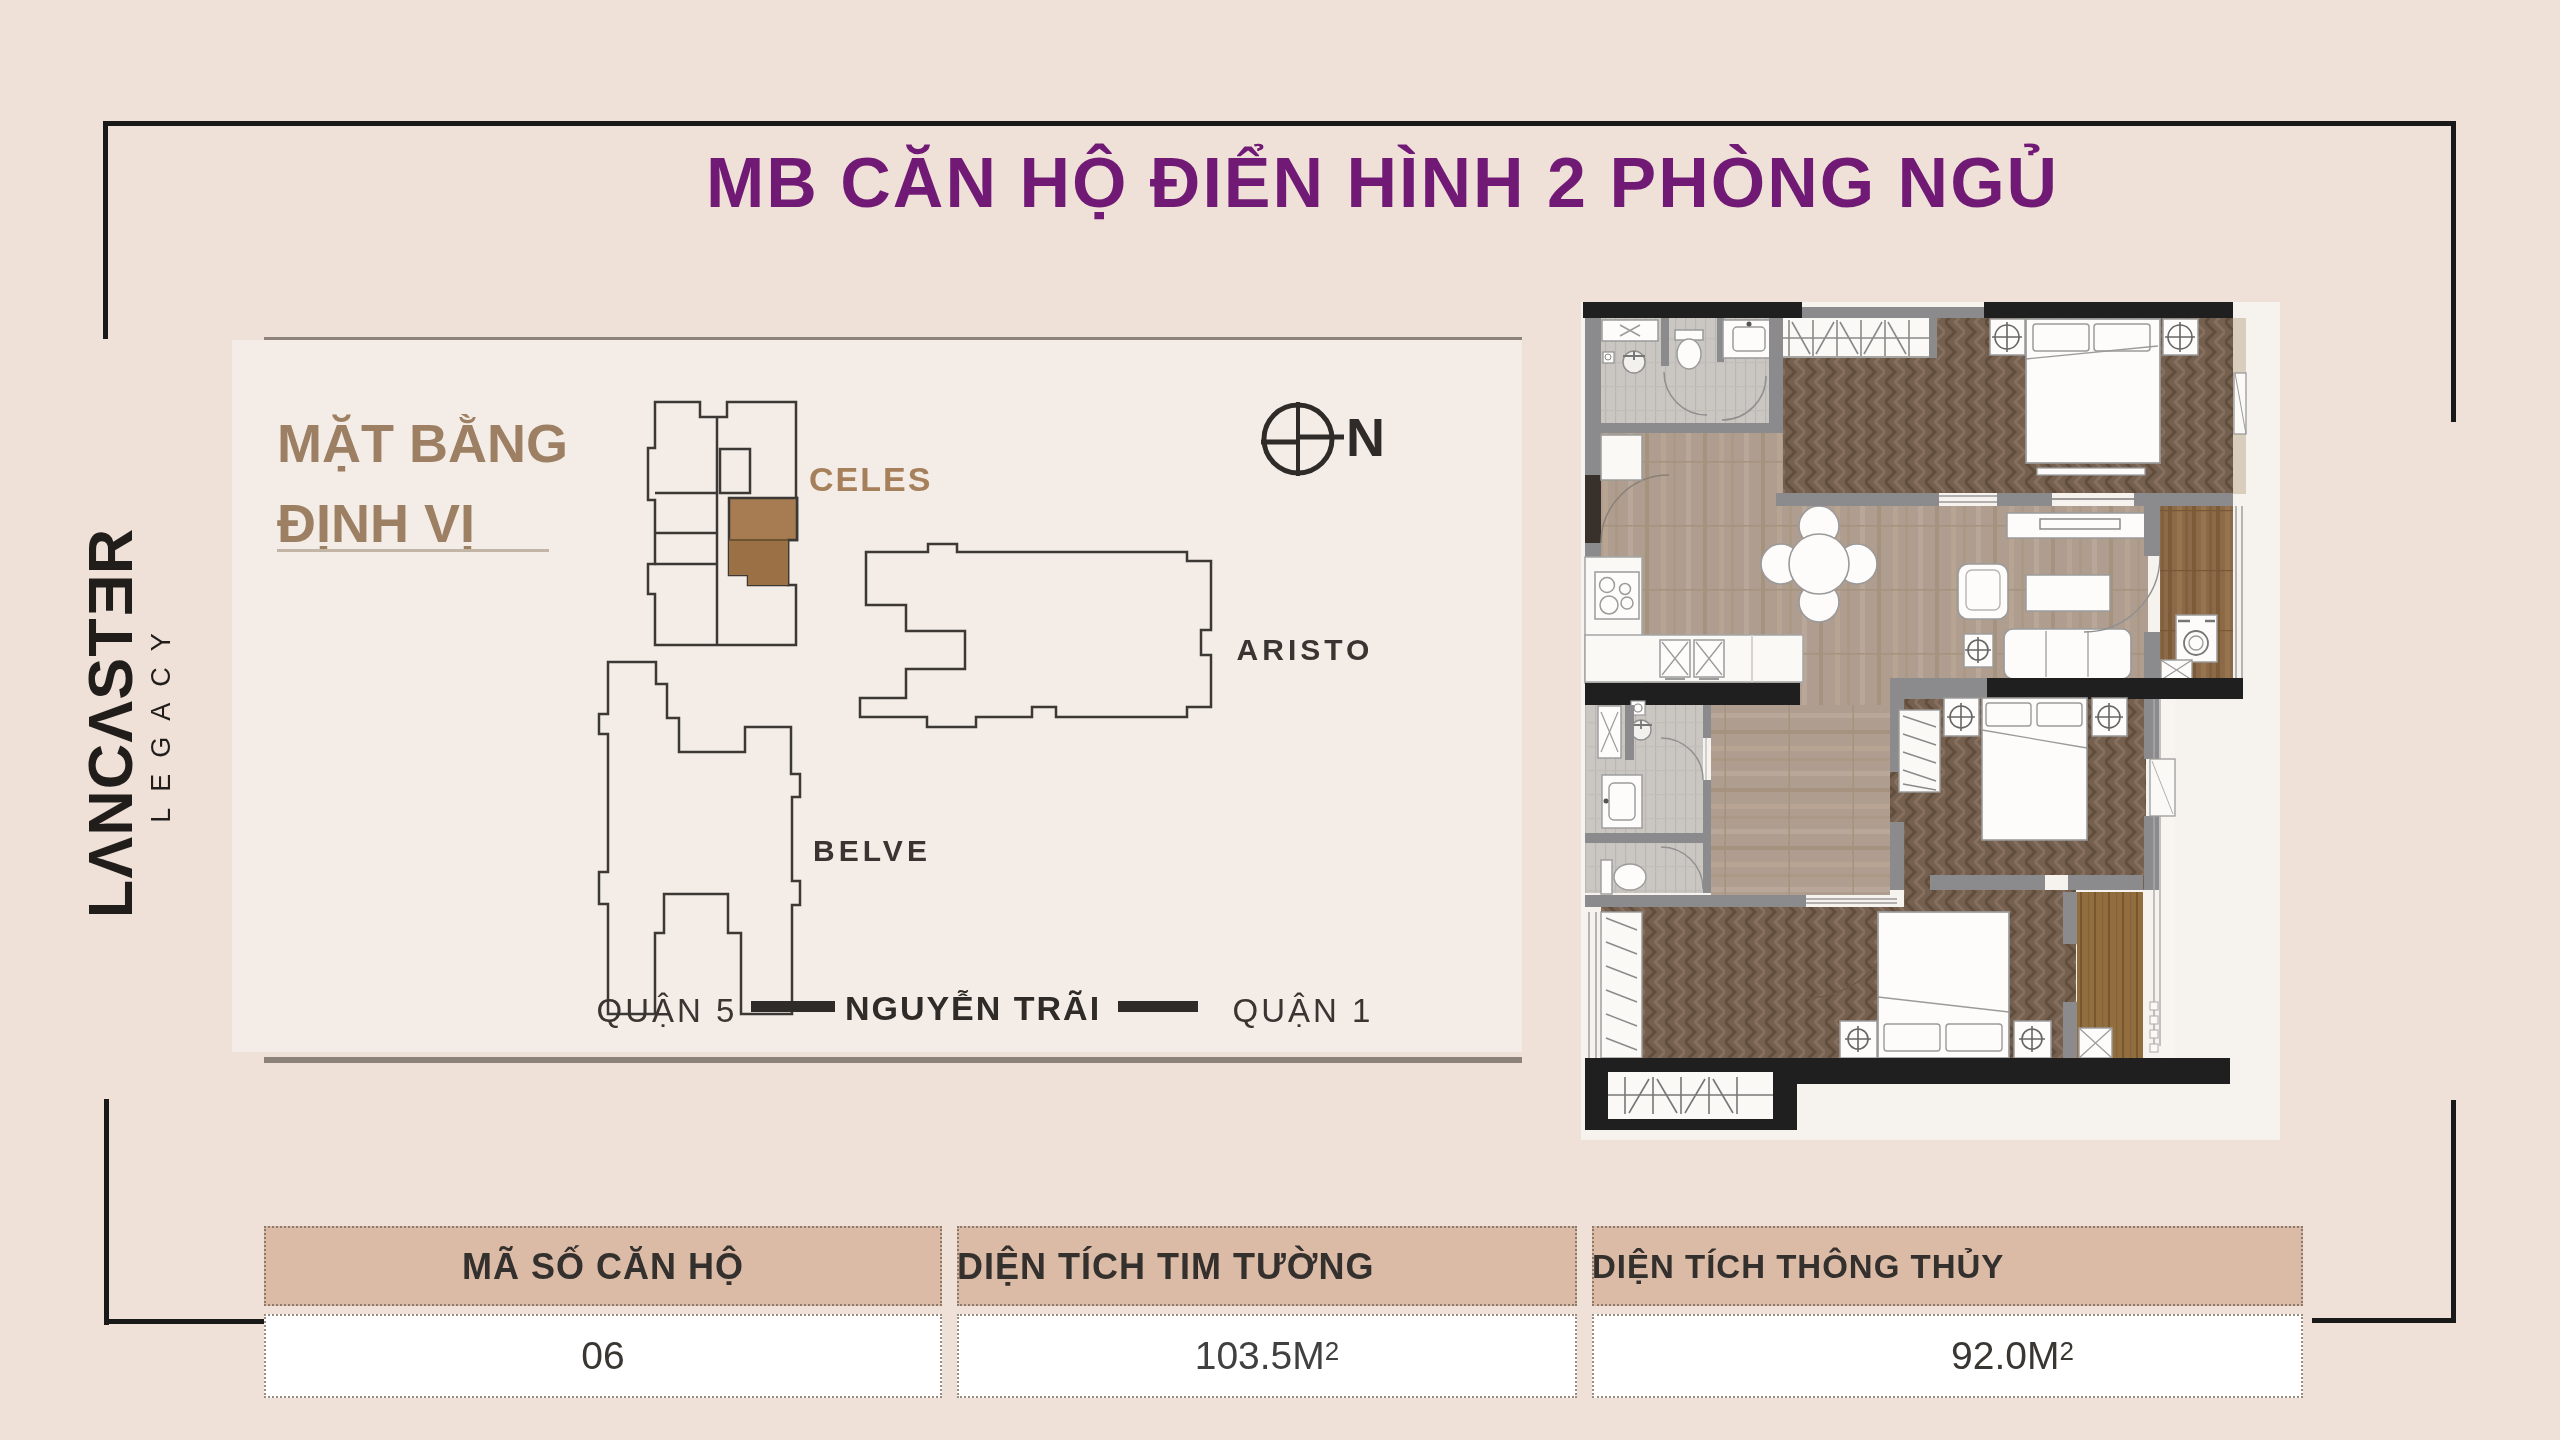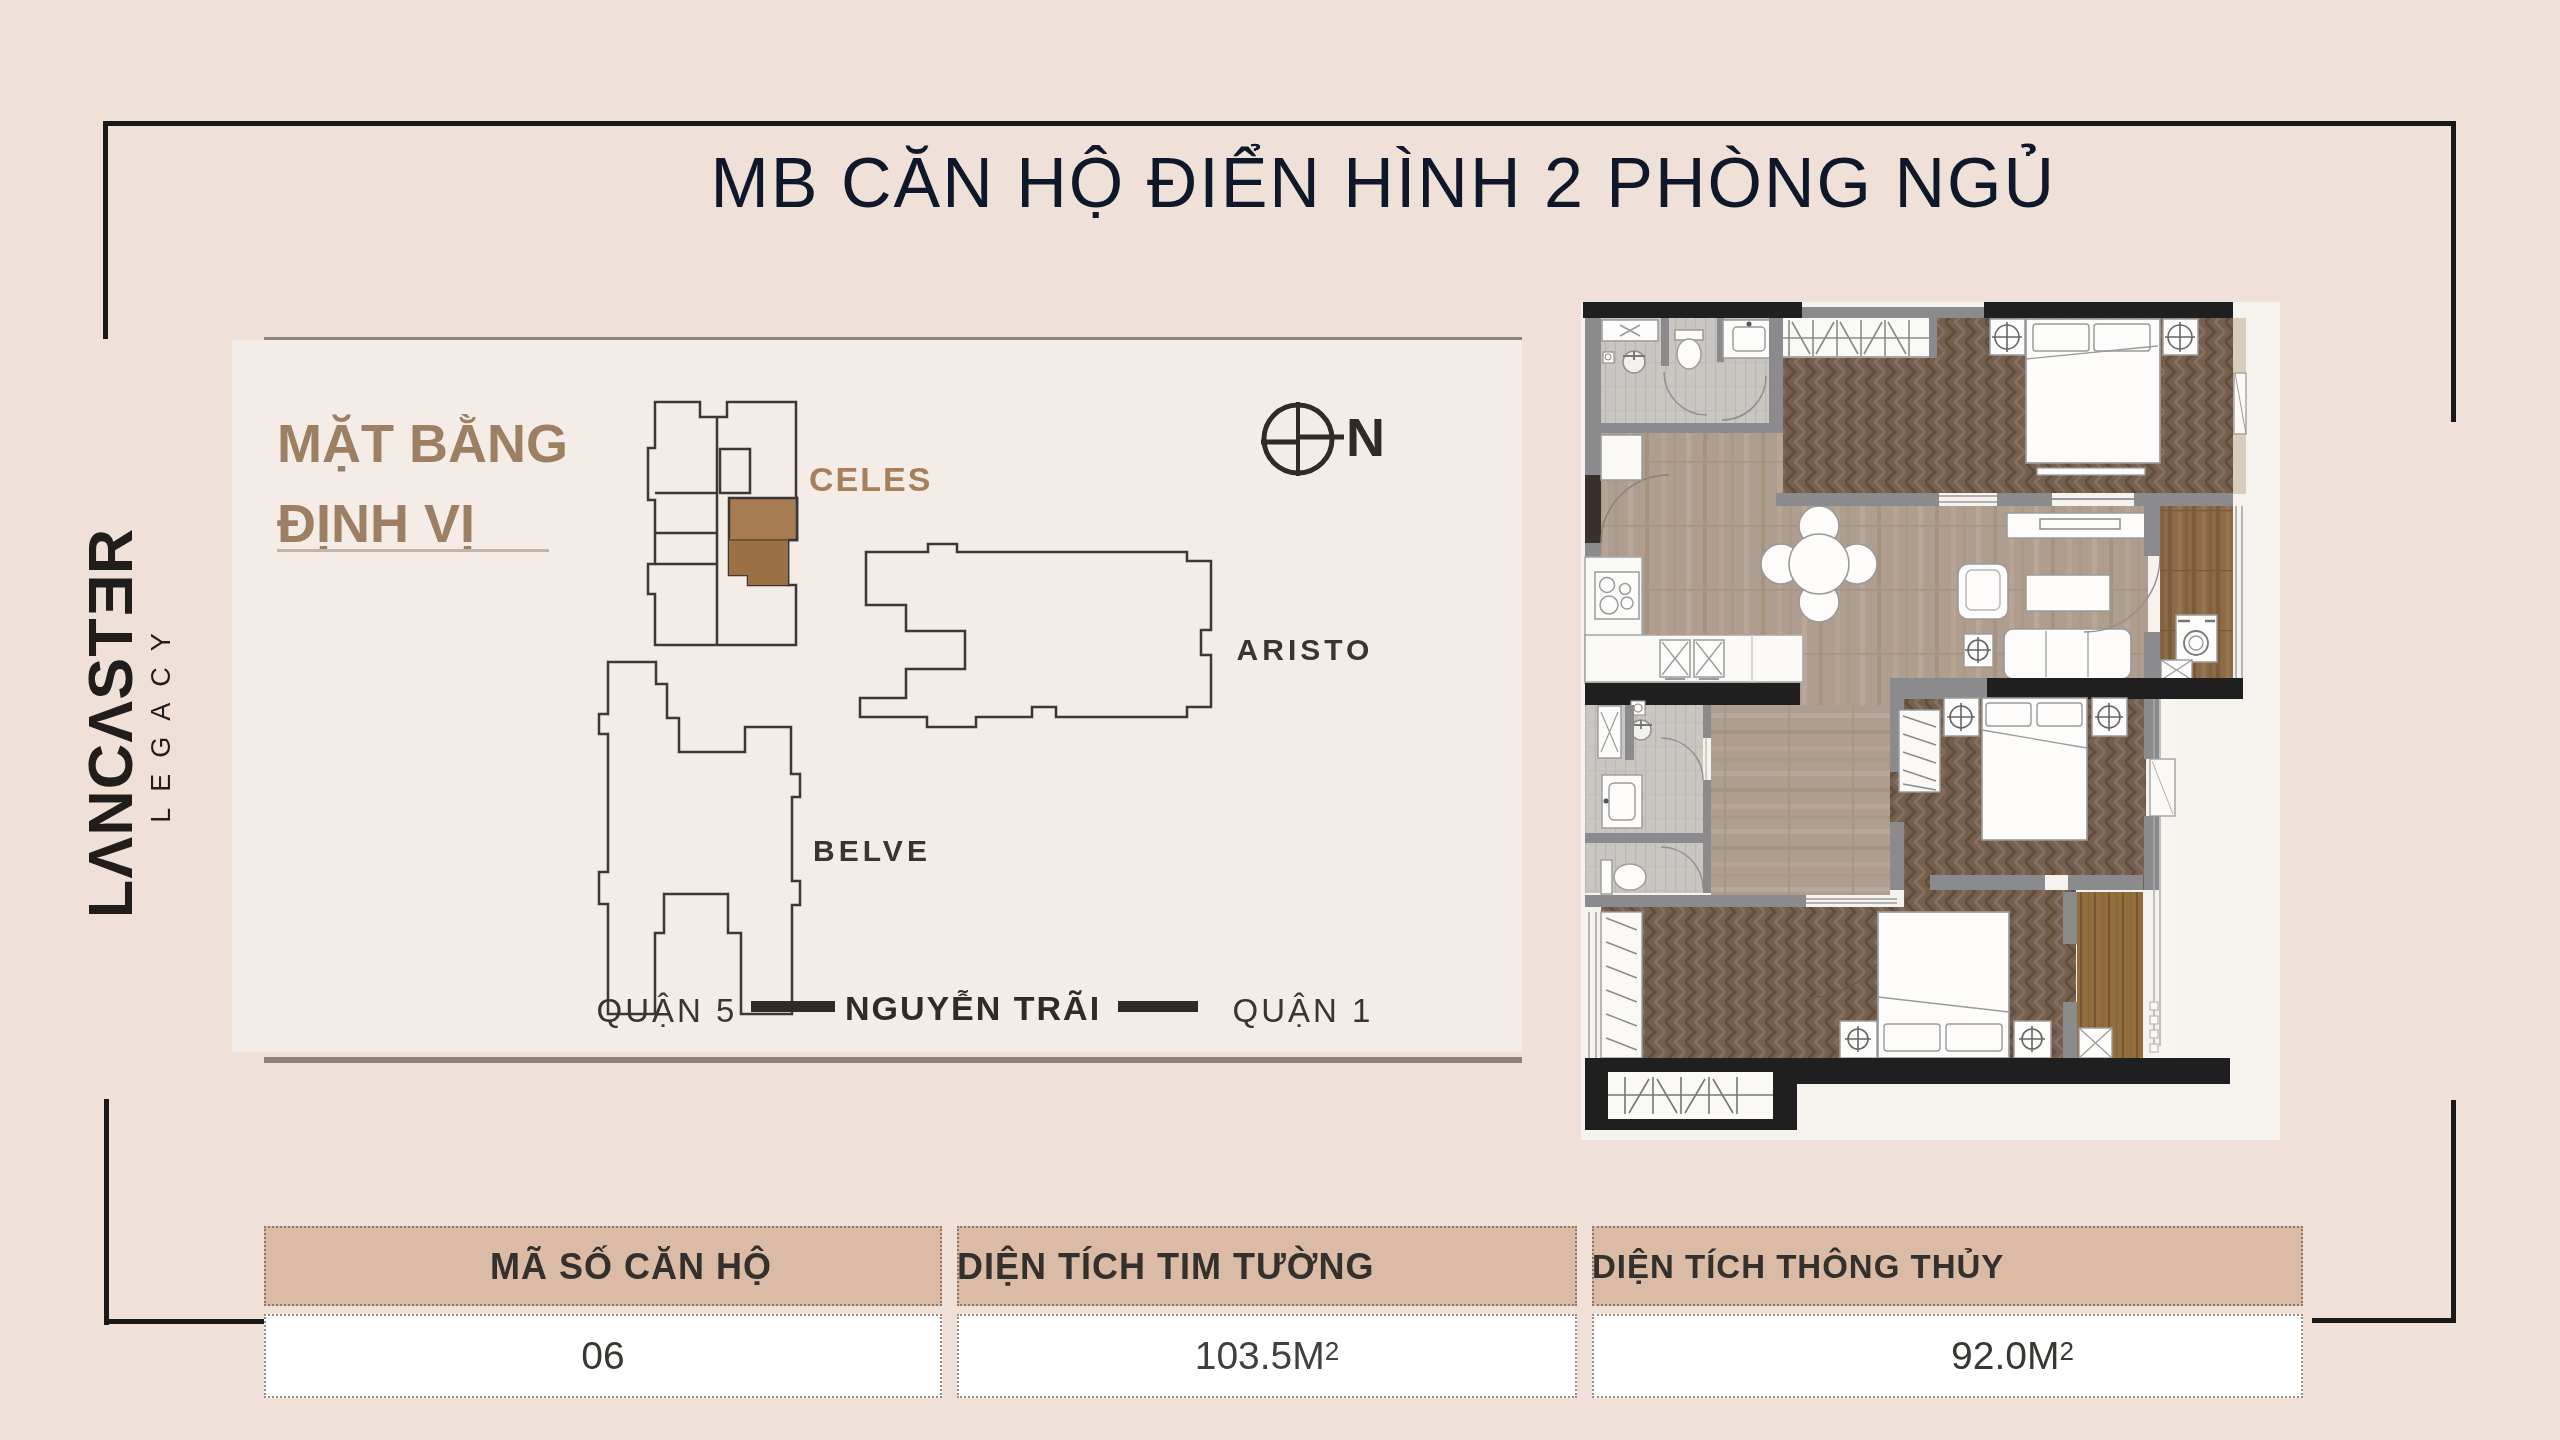--- a/index.html
+++ b/index.html
@@ -15,21 +15,21 @@
 <div class="abs" style="left:103px;top:121px;width:5px;height:218px;background:#191919;"></div>
 
 <div class="abs" style="left:2451px;top:121px;width:5px;height:301px;background:#191919;"></div>
 
 <div class="abs" style="left:104px;top:1099px;width:5px;height:226px;background:#191919;"></div>
 <div class="abs" style="left:104px;top:1319px;width:160px;height:5px;background:#191919;"></div>
 
 <div class="abs" style="left:2451px;top:1100px;width:5px;height:222px;background:#191919;"></div>
 <div class="abs" style="left:2312px;top:1318px;width:144px;height:5px;background:#191919;"></div>
 
-<div class="abs" style="left:706px;top:143px;width:1350px;text-align:right;font-size:70px;font-weight:normal;letter-spacing:2px;color:#0f172a;white-space:nowrap;">MB CĂN HỘ ĐIỂN HÌNH 2 PHÒNG NGỦ</div>
+<div class="abs" style="left:706px;top:143px;width:1350px;text-align:right;font-size:70px;font-weight:bold;letter-spacing:2px;color:#701a75;white-space:nowrap;">MB CĂN HỘ ĐIỂN HÌNH 2 PHÒNG NGỦ</div>
 
 <div class="abs" style="left:110px;top:723px;transform:translate(-50%,-50%) rotate(-90deg);font-size:63px;font-weight:bold;letter-spacing:1px;color:#211D1B;white-space:nowrap;">LΛNCΛST<span style="display:inline-block;transform:scaleX(-1);">E</span>R</div>
 
 <div class="abs" style="left:161px;top:720px;transform:translate(-50%,-50%) rotate(-90deg);font-size:27px;letter-spacing:16px;color:#211D1B;white-space:nowrap;">LEGACY</div>
 
 <div class="abs" style="left:232px;top:340px;width:1290px;height:712px;background:#F4ECE6;"></div>
 
 <div class="abs" style="left:264px;top:337px;width:1258px;height:3px;background:#8D837A;"></div>
 
 <div class="abs" style="left:264px;top:1057px;width:1258px;height:6px;background:#8D837A;"></div>
@@ -388,21 +388,21 @@
   <path d="M64,811 L84,777 M92,777 L112,811 M120,811 L140,777 M148,777 L168,811"></path>
 </g>
 
 <rect x="232" y="756" width="433" height="26" fill="#1F1F1F"></rect>
 </svg>
 
 <div class="abs" style="left:264px;top:1226px;width:678px;height:80px;background:#DCBBA6;border:2px dotted #8A7A6C;box-sizing:border-box;"></div>
 <div class="abs" style="left:957px;top:1226px;width:620px;height:80px;background:#DCBBA6;border:2px dotted #8A7A6C;box-sizing:border-box;"></div>
 <div class="abs" style="left:1592px;top:1226px;width:711px;height:80px;background:#DCBBA6;border:2px dotted #8A7A6C;box-sizing:border-box;"></div>
 
-<div class="abs" style="left:264px;top:1246px;width:678px;text-align:center;font-size:36px;font-weight:bold;letter-spacing:1px;color:#33302D;padding-left:28px;">MÃ SỐ CĂN HỘ</div>
+<div class="abs" style="left:264px;top:1246px;width:678px;text-align:center;font-size:36px;font-weight:bold;letter-spacing:1px;color:#33302D;">MÃ SỐ CĂN HỘ</div>
 <div class="abs" style="left:957px;top:1246px;width:620px;font-size:36px;font-weight:bold;letter-spacing:1px;color:#33302D;">DIỆN TÍCH TIM TƯỜNG</div>
 <div class="abs" style="left:1592px;top:1248px;width:580px;text-align:left;font-size:33px;font-weight:bold;letter-spacing:1px;color:#33302D;">DIỆN TÍCH THÔNG THỦY</div>
 
 <div class="abs" style="left:264px;top:1314px;width:678px;height:84px;background:#FFFFFF;border:2px dotted #9B8B7D;box-sizing:border-box;"></div>
 <div class="abs" style="left:957px;top:1314px;width:620px;height:84px;background:#FFFFFF;border:2px dotted #9B8B7D;box-sizing:border-box;"></div>
 <div class="abs" style="left:1592px;top:1314px;width:711px;height:84px;background:#FFFFFF;border:2px dotted #9B8B7D;box-sizing:border-box;"></div>
 
 <div class="abs" style="left:264px;top:1334px;width:678px;text-align:center;font-size:39px;color:#3A3632;">06</div>
 <div class="abs" style="left:957px;top:1334px;width:620px;text-align:center;font-size:39px;color:#404040;">103.5M<span style="font-size:26px;vertical-align:9px;">2</span></div>
 <div class="abs" style="left:1592px;top:1334px;width:841px;text-align:center;font-size:39px;color:#3A3632;">92.0M<span style="font-size:26px;vertical-align:9px;">2</span></div>

